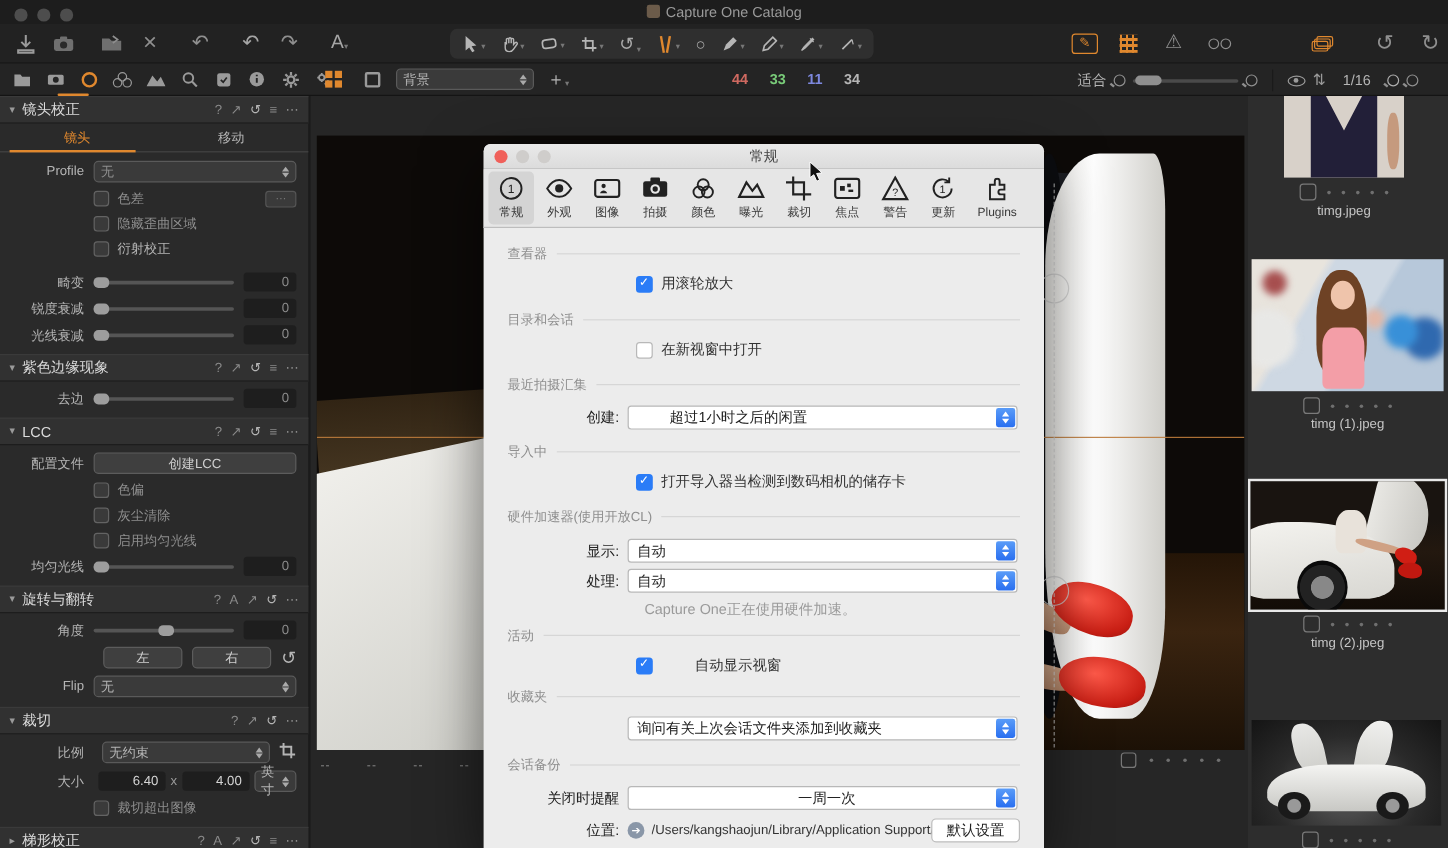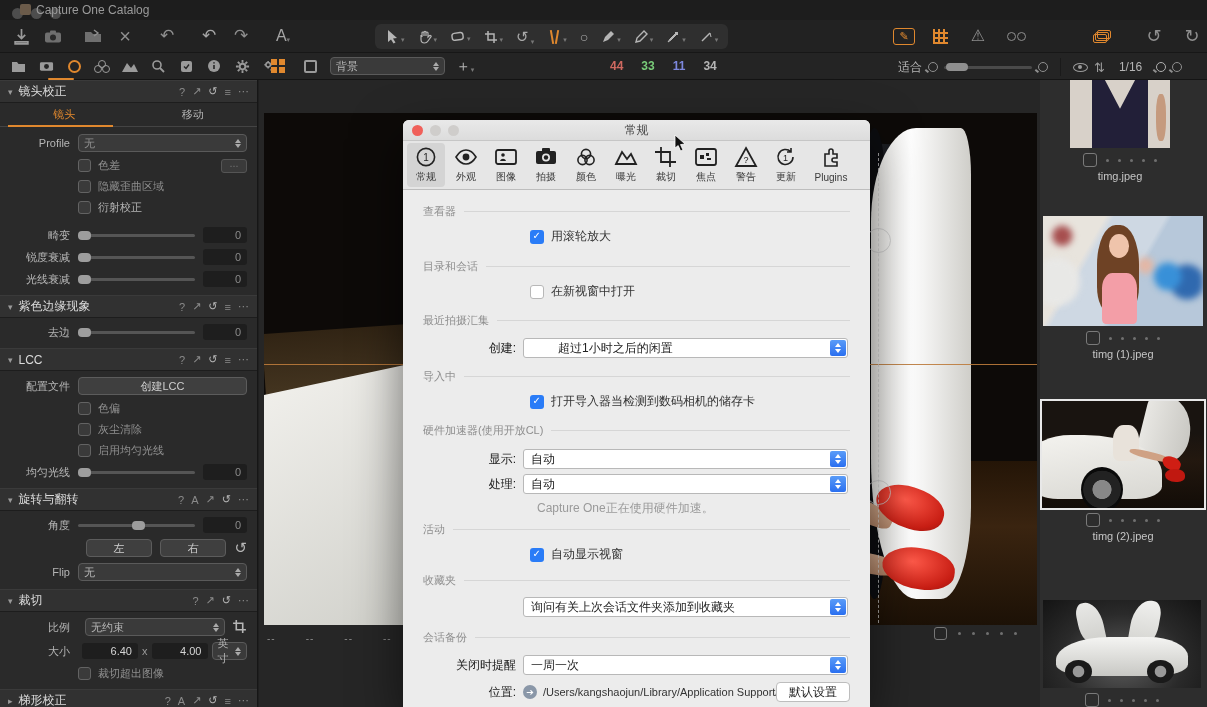--- a/index.html
+++ b/index.html
@@ -2,21 +2,21 @@
 <html><head>
 <meta charset="utf-8">
 <style>
   * { margin:0; padding:0; box-sizing:border-box; }
   html,body { width:1207px; height:707px; overflow:hidden; background:#1f1f1f;
     font-family:"Liberation Sans","DejaVu Sans",sans-serif; }
 
   
   #titlebar { position:absolute; left:0; top:0; width:1207px; height:20px; background:#1d1d1d; }
   .tl-dot { width:11px; height:11px; border-radius:50%; background:#4d4d4d; display:inline-block; margin-right:8px; }
-  #win-title { position:absolute; left:0; right:0; top:3px; color:#9a9a9a; font-size:12px;margin-left:20px; }
+  #win-title { position:absolute; left:0; right:0; top:3px; text-align:center; color:#9a9a9a; font-size:12px; }
   #win-title .app-ico { display:inline-block; width:11px; height:11px; background:#6b5b4a; border-radius:2px; margin-right:5px; vertical-align:-1px; }
 
   #toolbar { position:absolute; left:0; top:20px; width:1207px; height:33px; background:#222222; border-bottom:1px solid #171717; }
   .tb-ico { color:#8f8f8f; font-size:16px; line-height:16px; display:inline-flex; align-items:center; justify-content:center; width:26px; height:22px; }
   .tool-pill { position:absolute; left:375px; top:4px; height:25px; background:#2f2f2f; border-radius:6px; display:flex; align-items:center; padding:0 10px; gap:13px; }
   .tool { display:flex; align-items:flex-end; gap:2px; color:#a8a8a8; }
   .tool .caret { font-size:7px; color:#777; line-height:9px; }
   .keystone-lines { position:relative; width:14px; height:14px; }
   .keystone-lines i { position:absolute; top:0; width:2px; height:14px; background:#e0882e; }
   .keystone-lines i:nth-child(1){ left:4px; transform:rotate(-10deg);} .keystone-lines i:nth-child(2){ left:9px; transform:rotate(10deg);}
@@ -901,21 +901,21 @@
             <i class="dn"></i>
           </span>
         </span>
     </div>
     <div class="gray-note" style="margin-top:6px;">Capture One正在使用硬件加速。</div>
 
     <div class="sec" style="margin-top:5px;">
         <span>活动</span>
         <span class="line"></span>
       </div>
-    <div class="drow" style="margin-top:9px;">
+    <div class="drow" style="margin-top:9px;gap:28px;">
         <span class="dchk on"></span>
         <span>自动显示视窗</span>
       </div>
 
     <div class="sec" style="margin-top:10px;">
         <span>收藏夹</span>
         <span class="line"></span>
       </div>
     <div style="display:flex;align-items:center;margin-top:9px;">
       <span class="dlabel"></span>
@@ -927,21 +927,21 @@
           </span>
         </span>
     </div>
 
     <div class="sec" style="margin-top:13px;">
         <span>会话备份</span>
         <span class="line"></span>
       </div>
     <div style="display:flex;align-items:center;margin-top:10px;">
       <span class="dlabel">关闭时提醒</span>
-      <span class="dselect" style="margin-right:2px;">
+      <span class="dselect" style="margin-right:2px;justify-content:center;">
           <span>一周一次</span>
           <span class="bluestep">
             <i class="up"></i>
             <i class="dn"></i>
           </span>
         </span>
     </div>
     <div style="display:flex;align-items:center;margin-top:8px;">
       <span class="dlabel">位置:</span>
       <span class="loc-ico">➔</span>

